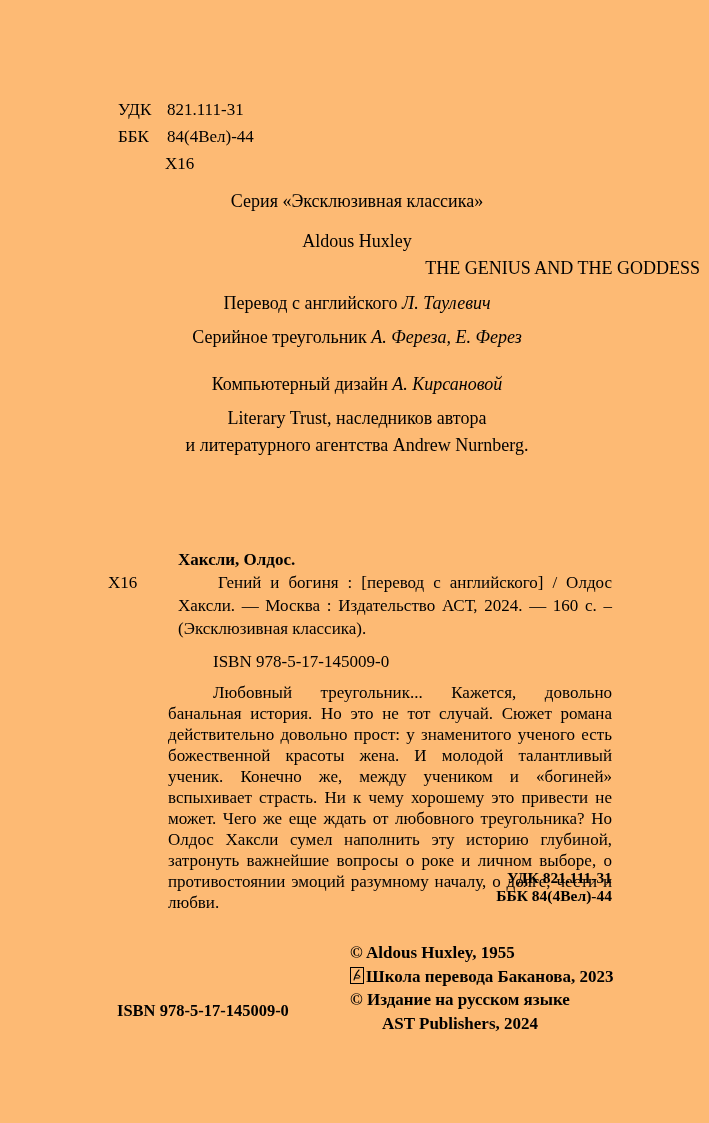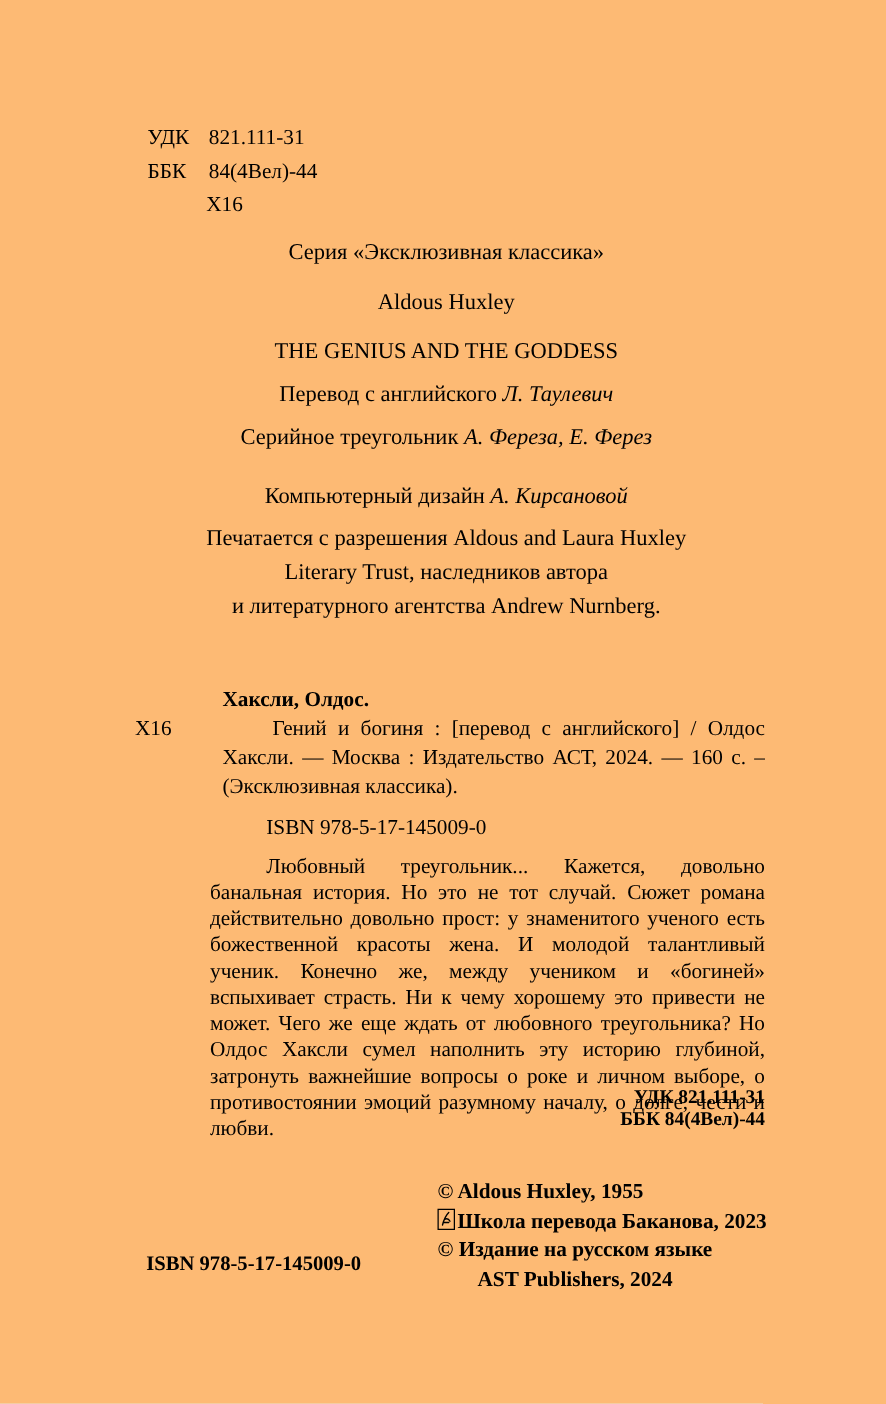--- a/index.html
+++ b/index.html
@@ -38,21 +38,21 @@
     position: absolute;
     left: 14px;
     top: 188px;
     width: 686px;
     text-align: center;
     font-size: 18px;
     line-height: 27px;
   }
   .centered p { margin: 0; }
   .centered .author-line      { margin-top: 13px; }
-  .centered .title-line       { margin-top: 12px; }
+  .centered .title-line       { margin-top: 0; text-align: right; }
   .centered .translator-line  { margin-top: 8px; }
   .centered .design-line      { margin-top: 7px; }
   .centered .compdesign-line  { margin-top: 20px; }
   .centered .permission-block { margin-top: 7px; }
   .centered .perm-line { display: block; }
   .it { font-style: italic; }
   
   .catalog {
     position: absolute;
     left: 0;
@@ -144,21 +144,20 @@
   </div>
 
   <div class="centered">
     <p class="series-line">Серия «Эксклюзивная классика»</p>
     <p class="author-line">Aldous Huxley</p>
     <p class="title-line">THE GENIUS AND THE GODDESS</p>
     <p class="translator-line"><span>Перевод с английского</span> <span class="it">Л. Таулевич</span></p>
     <p class="design-line"><span>Серийное треугольник</span> <span class="it">А. Фереза, Е. Ферез</span></p>
     <p class="compdesign-line"><span>Компьютерный дизайн</span> <span class="it">А. Кирсановой</span></p>
     <p class="permission-block">
-      <span class="perm-line">Печатается с разрешения Aldous and Laura Huxley</span>
       <span class="perm-line">Literary Trust, наследников автора</span>
       <span class="perm-line">и литературного агентства Andrew Nurnberg.</span>
     </p>
   </div>
 
   <div class="catalog">
     <p class="heading">Хаксли, Олдос.</p>
     <span class="sign">Х16</span>
     <p class="entry">Гений и богиня : [перевод с английского] / Олдос Хаксли. — Москва : Издательство АСТ, 2024. — 160 с. – (Эксклюзивная классика).</p>
     <p class="isbn-line">ISBN 978-5-17-145009-0</p>

